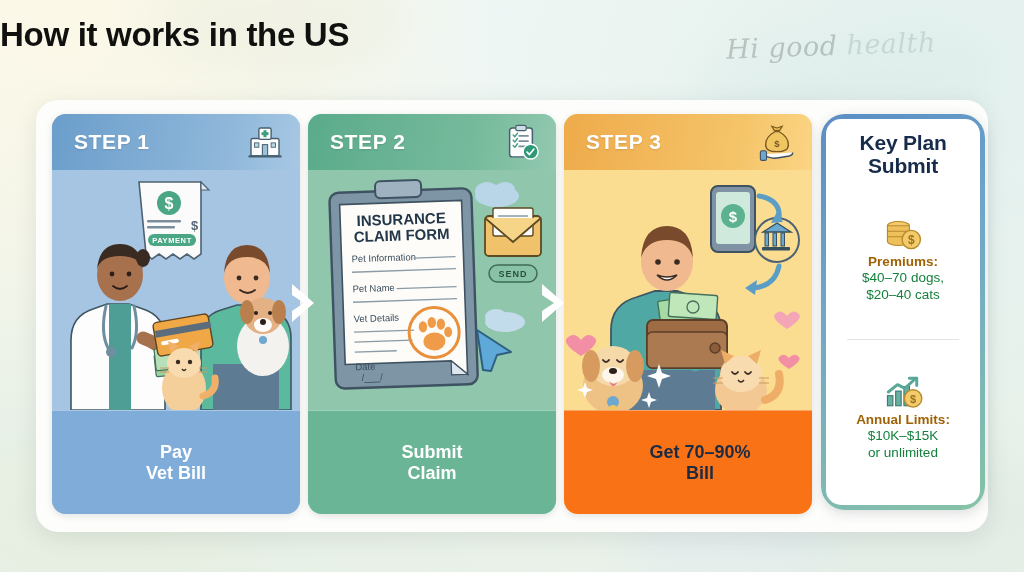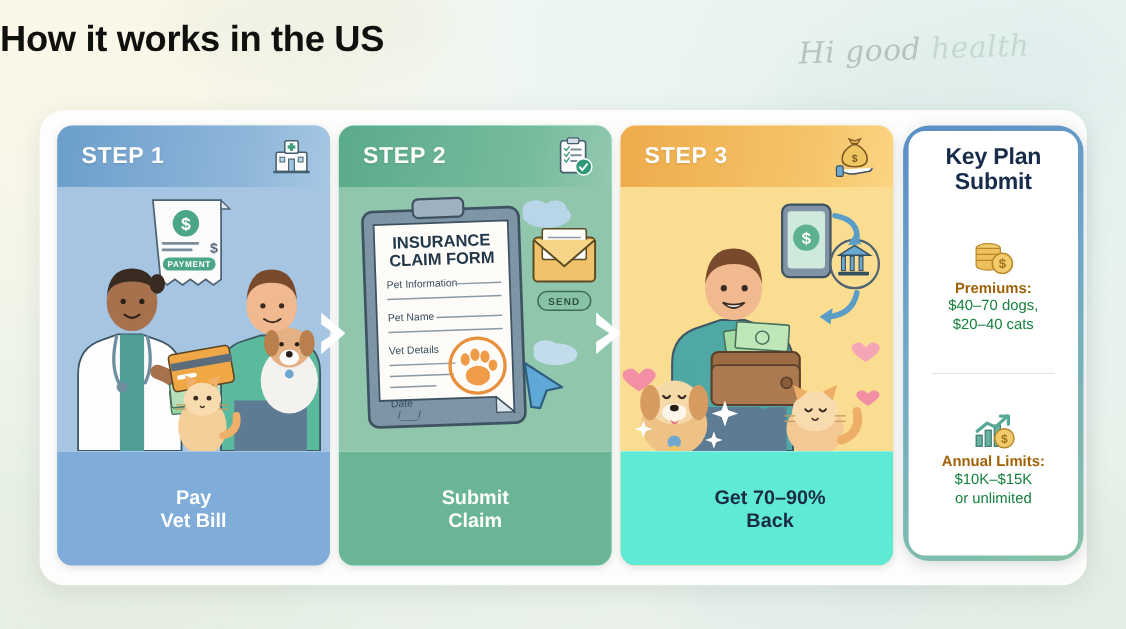--- a/index.html
+++ b/index.html
@@ -134,21 +134,21 @@
   
   .c2 { background: #5eead4; }
   .c2 .card-hdr { background: linear-gradient(100deg,#5aab8b 0%, #78bb9d 70%, #93c9b0 100%); }
   .c2 .card-body { background: #8fc6ac; }
   .c2 .card-foot { background: #69b596; color: #ffffff; }
 
   
   .c3 { background: #fad98a; }
   .c3 .card-hdr { background: linear-gradient(100deg,#eeab4b 0%, #f5c469 70%, #fbd584 100%); }
   .c3 .card-body { background: #fbdd92; }
-  .c3 .card-foot { background: #5eead4; color: #1b2b43; padding-left: 24px; }
+  .c3 .card-foot { background: #f97316; color: #1b2b43; padding-left: 24px; }
 
   
   .arrow {
     position: absolute;
     top: 280px;
     width: 40px; height: 46px;
     z-index: 5;
   }
   .arr1 { left: 288px; }
   .arr2 { left: 538px; }
@@ -511,21 +511,21 @@
         <g fill="#fff">
           <path d="M96 194 l3 9 9 3 -9 3 -3 9 -3-9 -9-3 9-3z"></path>
           <path d="M22 212 l2 6 6 2 -6 2 -2 6 -2-6 -6-2 6-2z"></path>
           <path d="M86 222 l2 6 6 2 -6 2 -2 6 -2-6 -6-2 6-2z"></path>
         </g>
       </svg>
     </div>
 
     <div class="card-foot">
       <span>Get 70–90%</span>
-      <span>Back</span>
+      <span>Bill</span>
     </div>
   </div>
 </div>
 
 <div class="arrow arr1">
   <svg viewBox="0 0 40 46" width="40" height="46">
     <path d="M4 4 L26 23 L4 42 L4 31 L16 23 L4 15 Z" fill="#ffffff"></path>
   </svg>
 </div>
 <div class="arrow arr2">

